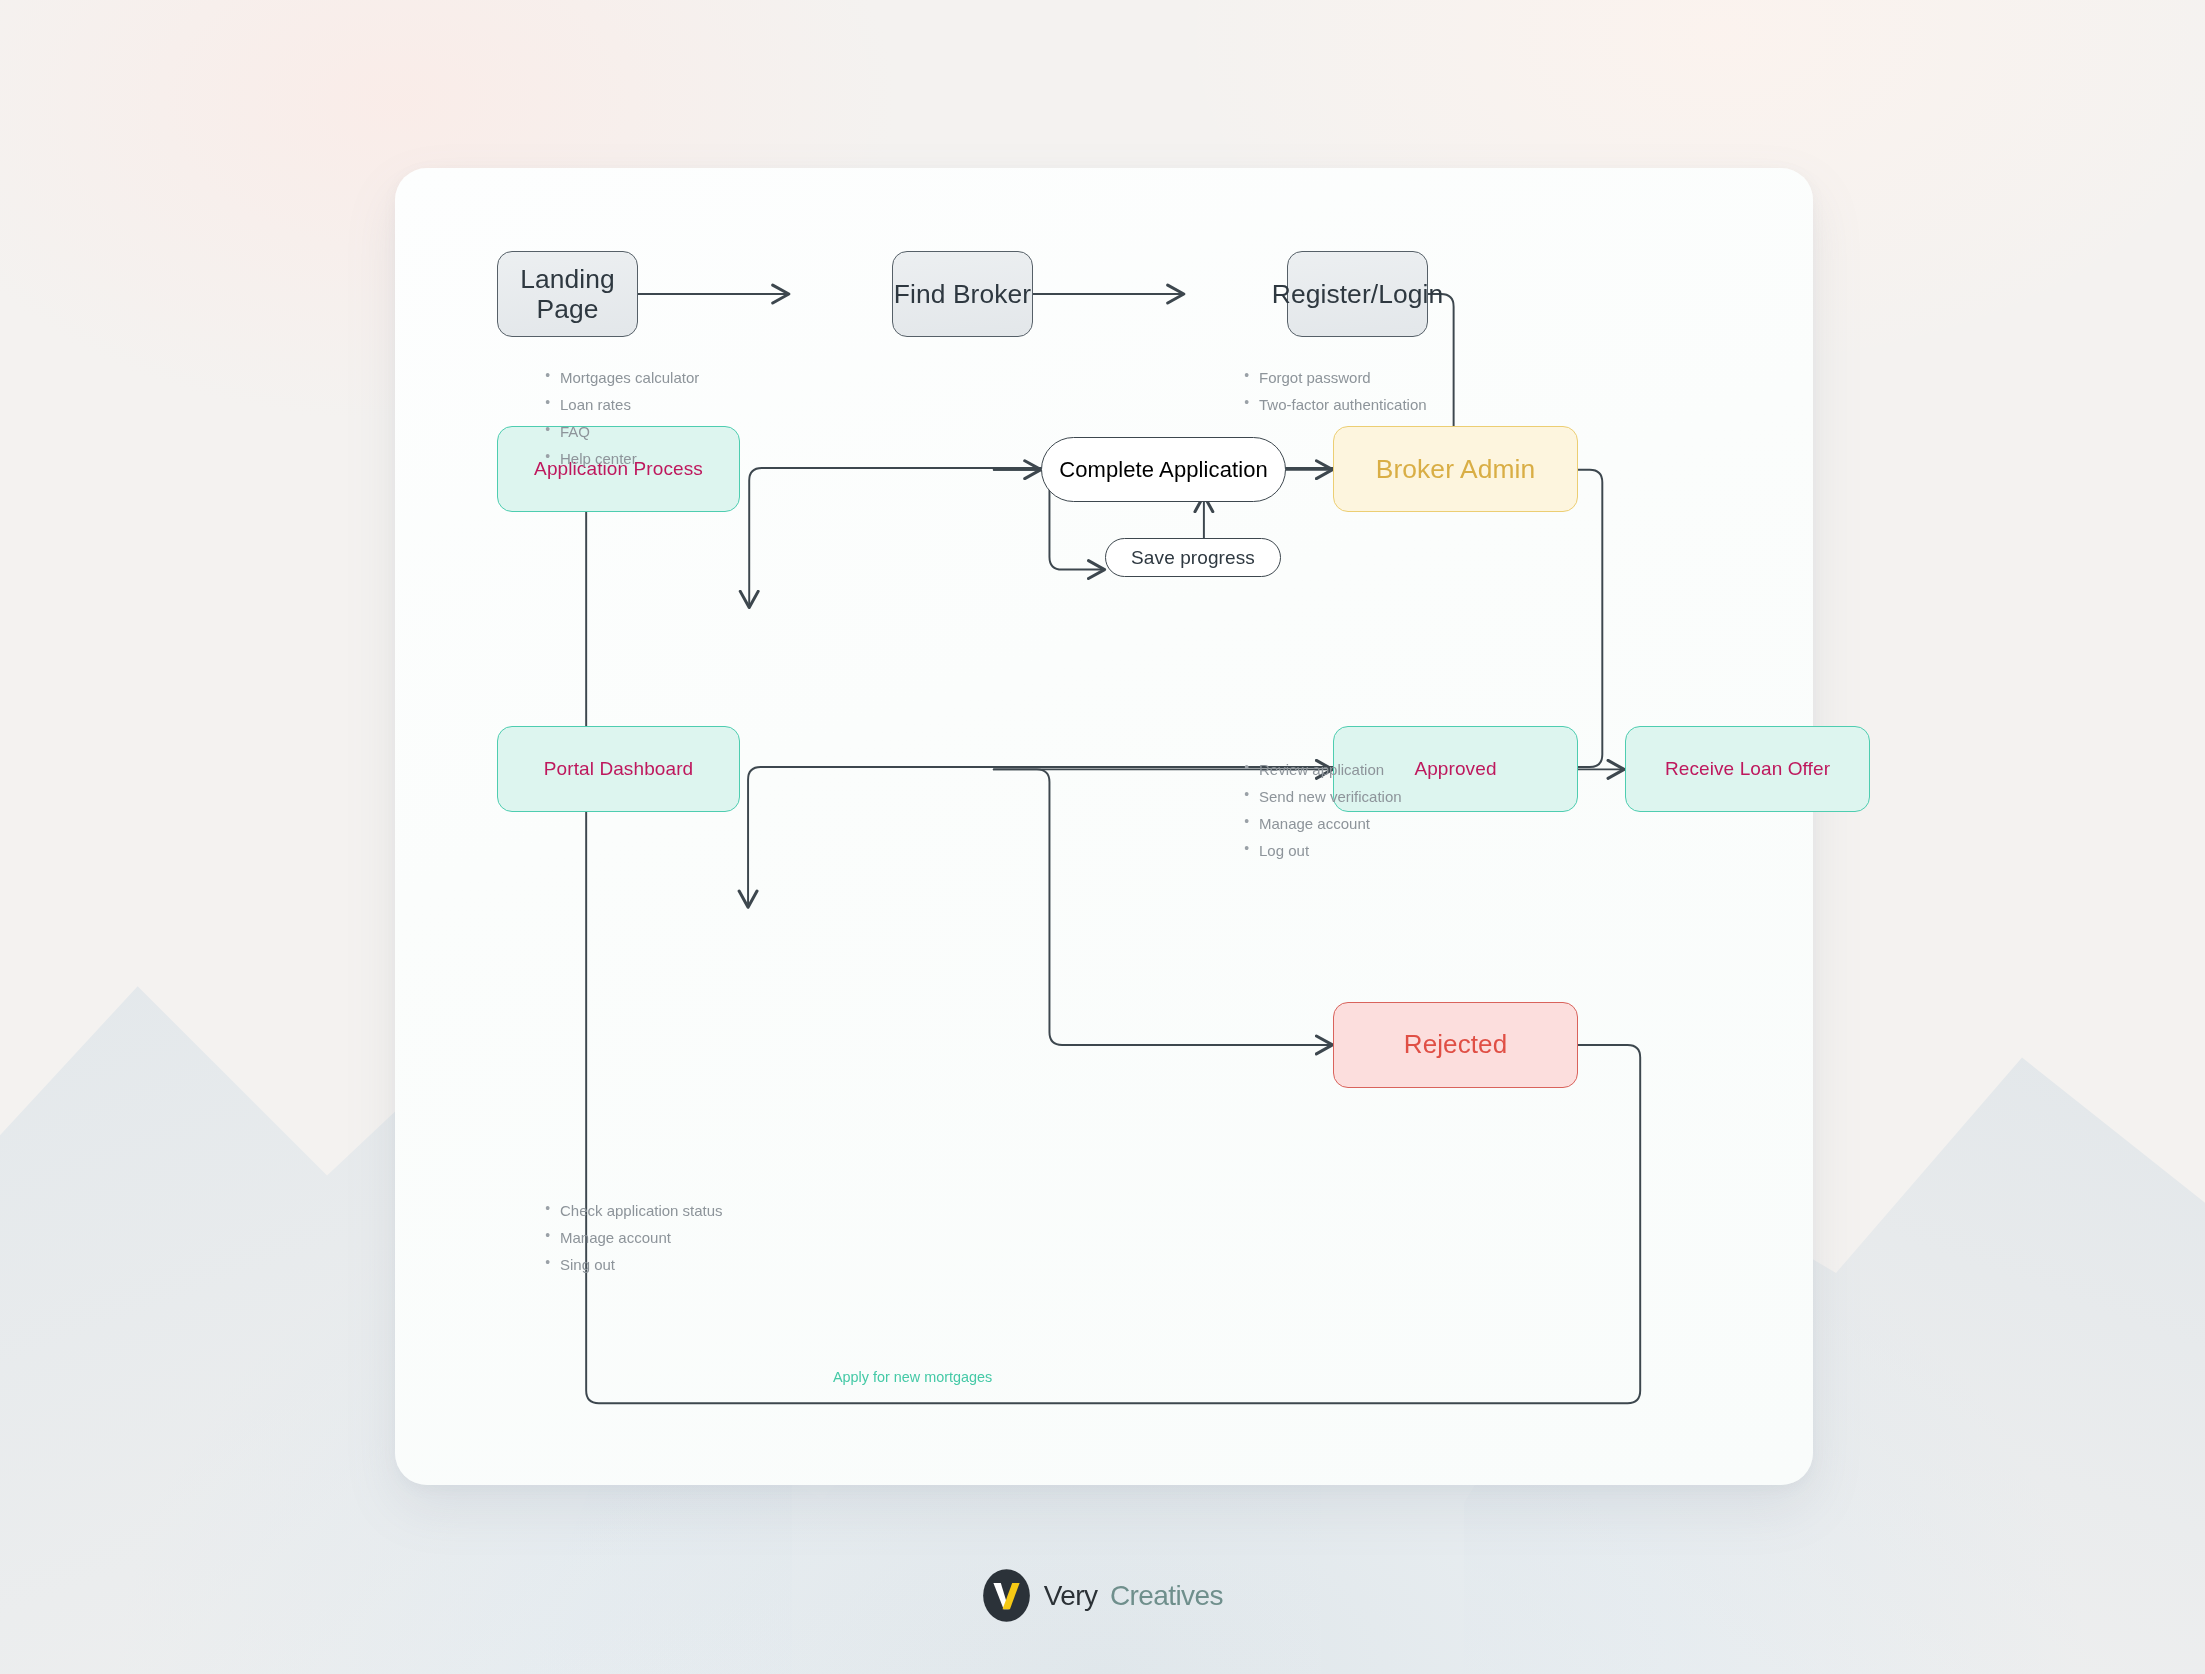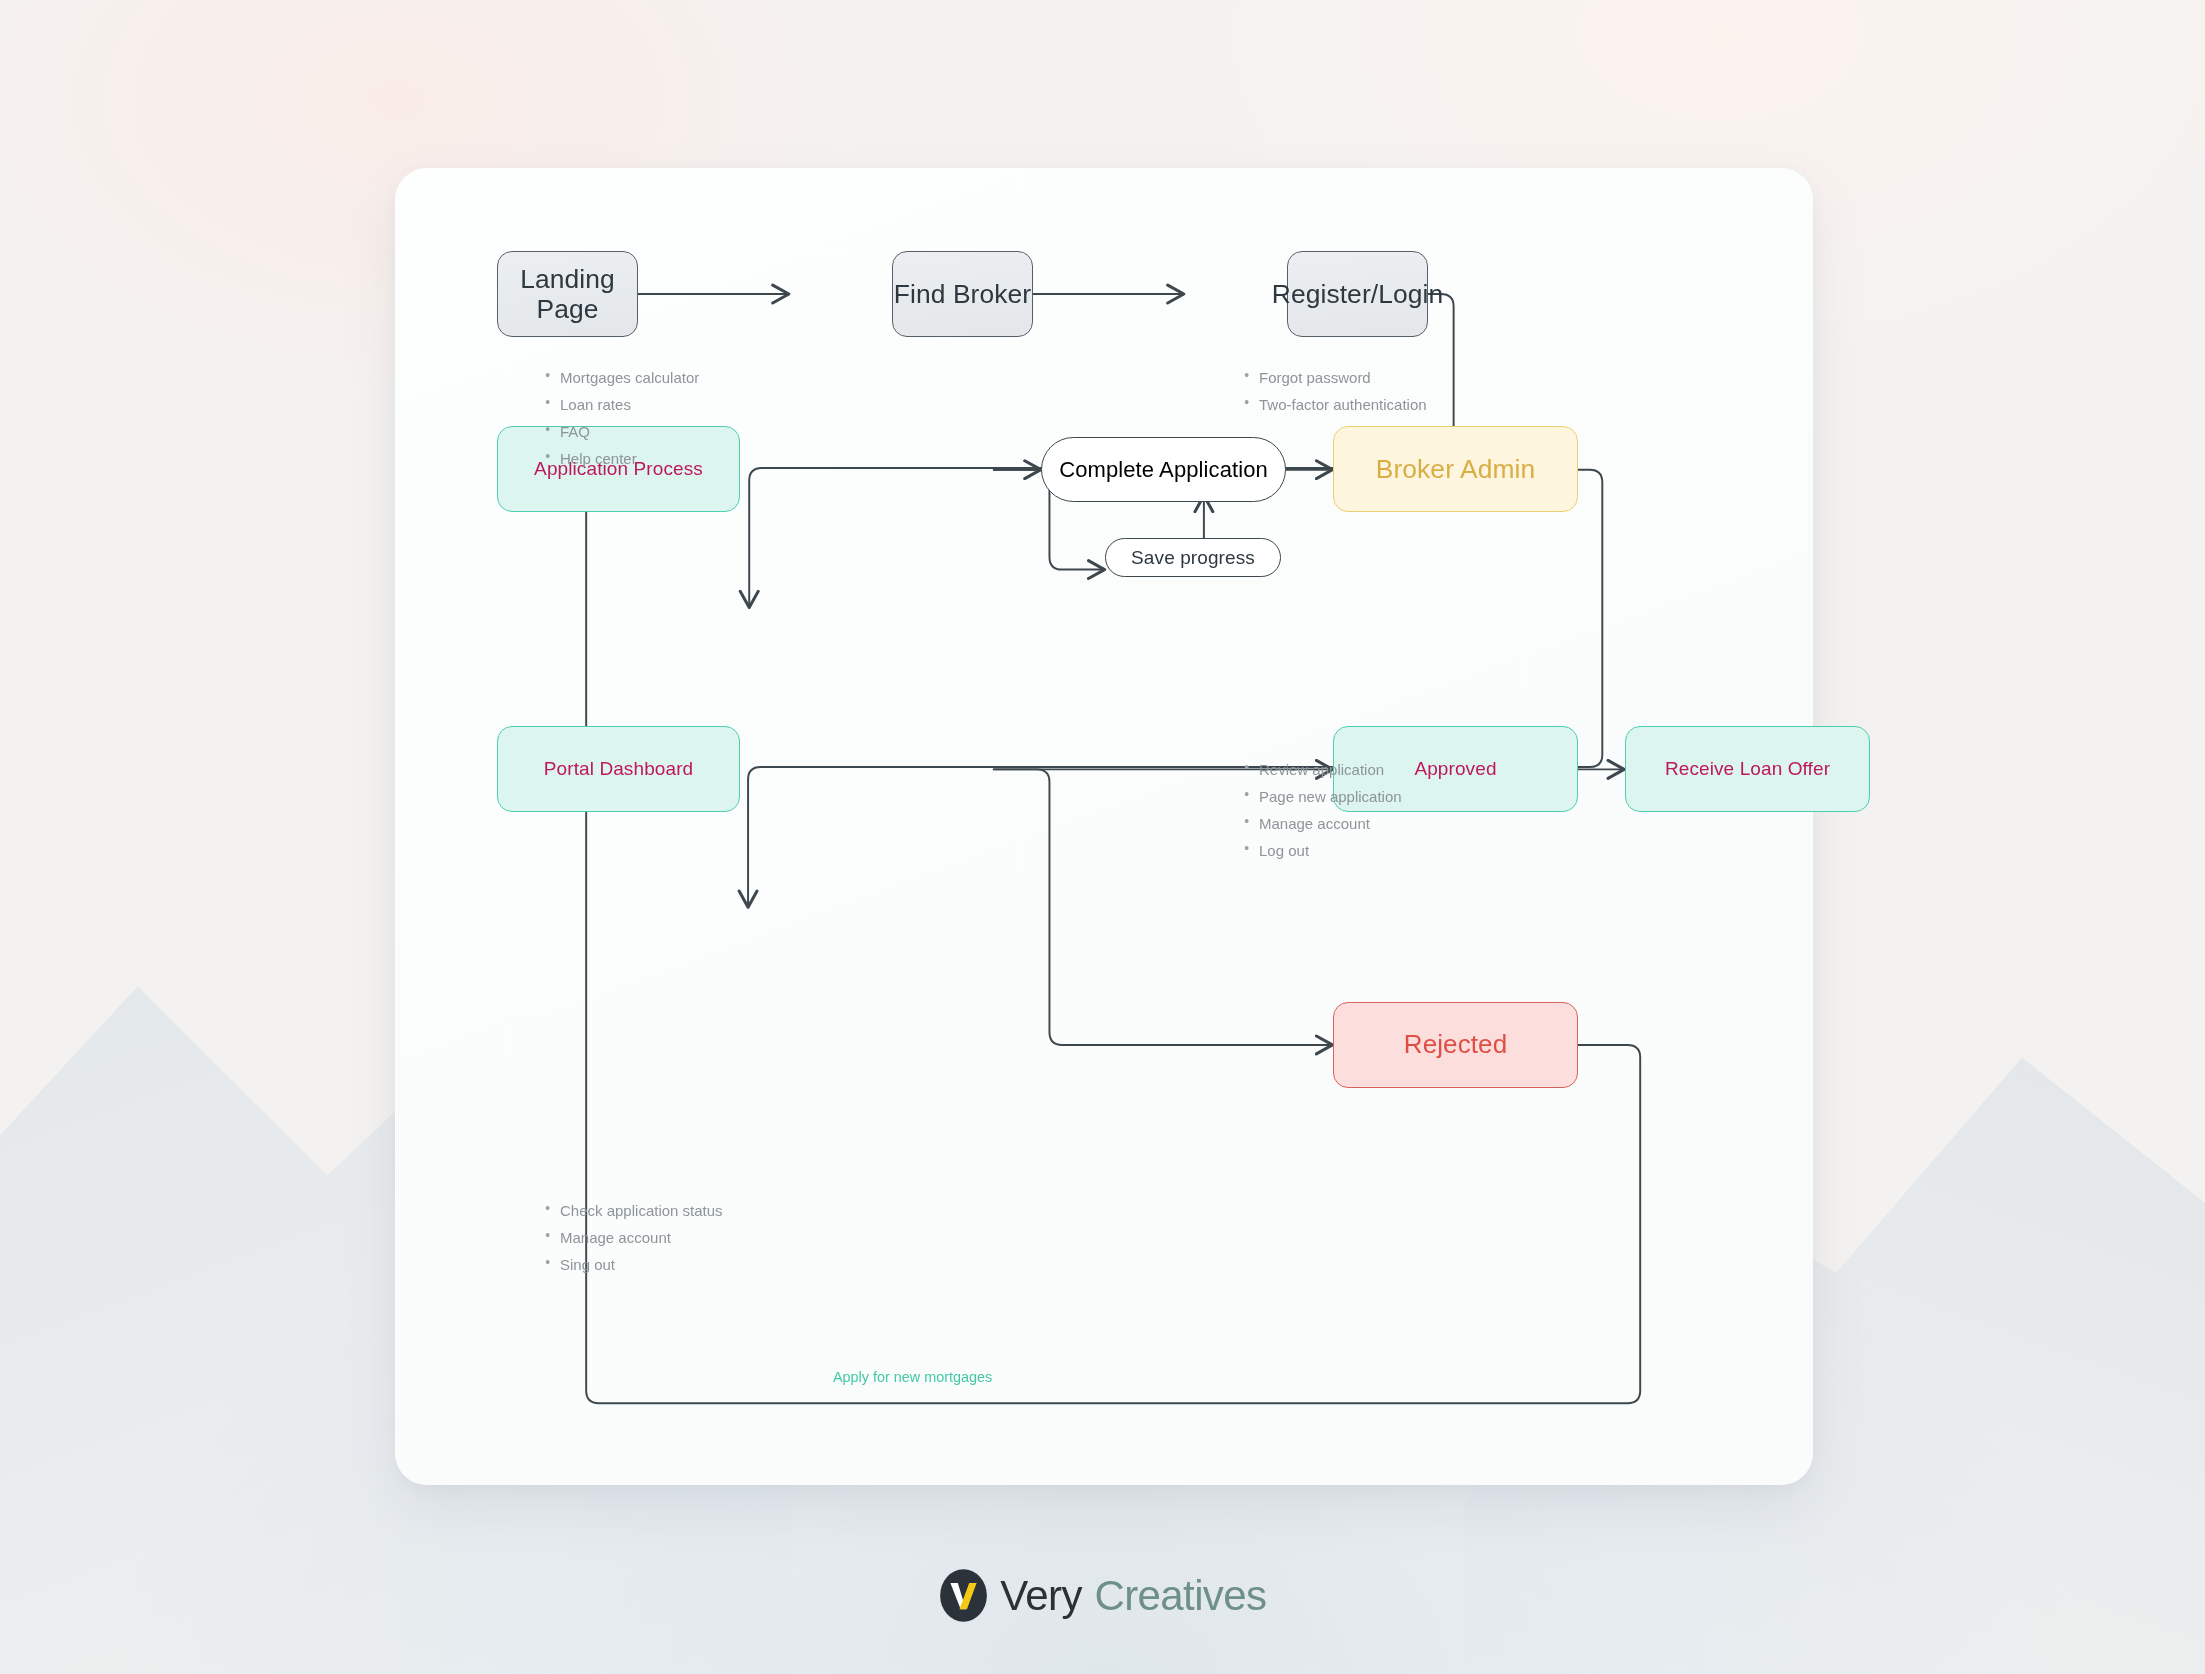--- a/index.html
+++ b/index.html
@@ -75,21 +75,21 @@
   .edge-label {
     position:absolute; font-size:14.4px; color:#44c9a6; white-space:nowrap;
   }
 
   
   #footer-logo {
     position:absolute; left:0; right:0; top:1568px;
     display:flex; align-items:center; justify-content:center; gap:12.6px;
   }
   #logo-mark { width:49px; height:55px; display:block; }
-  .logo-word { font-size:42px; letter-spacing:-0.6px; font-weight:400; }
+  .logo-word { font-size:28px; letter-spacing:-0.6px; font-weight:400; }
   #logo-very { color:#2b3136; }
   #logo-creatives { color:#6f8f8c; }
 </style>
 </head>
 <body>
 
 <div class="bg-mtn" id="mtn-left"></div>
 <div class="bg-mtn" id="mtn-mid"></div>
 <div class="bg-mtn" id="mtn-right"></div>
 
@@ -181,21 +181,21 @@
   </ul>
 
   <ul class="bullets" style="left:847px; top:202px;">
     <li>Forgot password</li>
     <li>Two-factor authentication</li>
   </ul>
 
 
   <ul class="bullets" style="left:847px; top:594px;">
     <li>Review application</li>
-    <li>Page new application</li>
+    <li>Send new verification</li>
     <li>Manage account</li>
     <li>Log out</li>
   </ul>
 
   <ul class="bullets" style="left:148px; top:1035px;">
     <li>Check application status</li>
     <li>Manage account</li>
     <li>Sing out</li>
   </ul>
 

